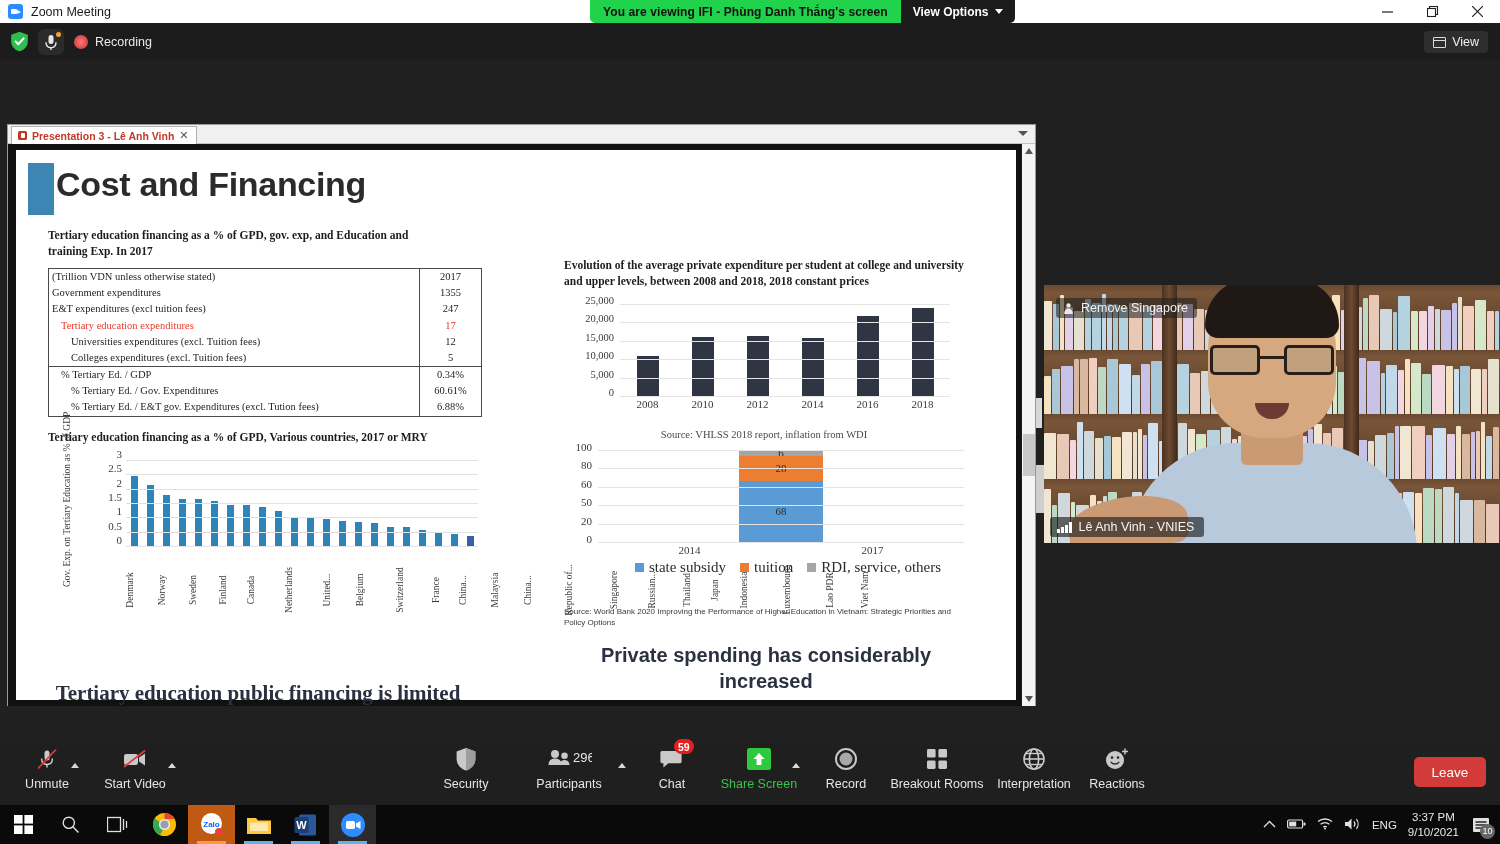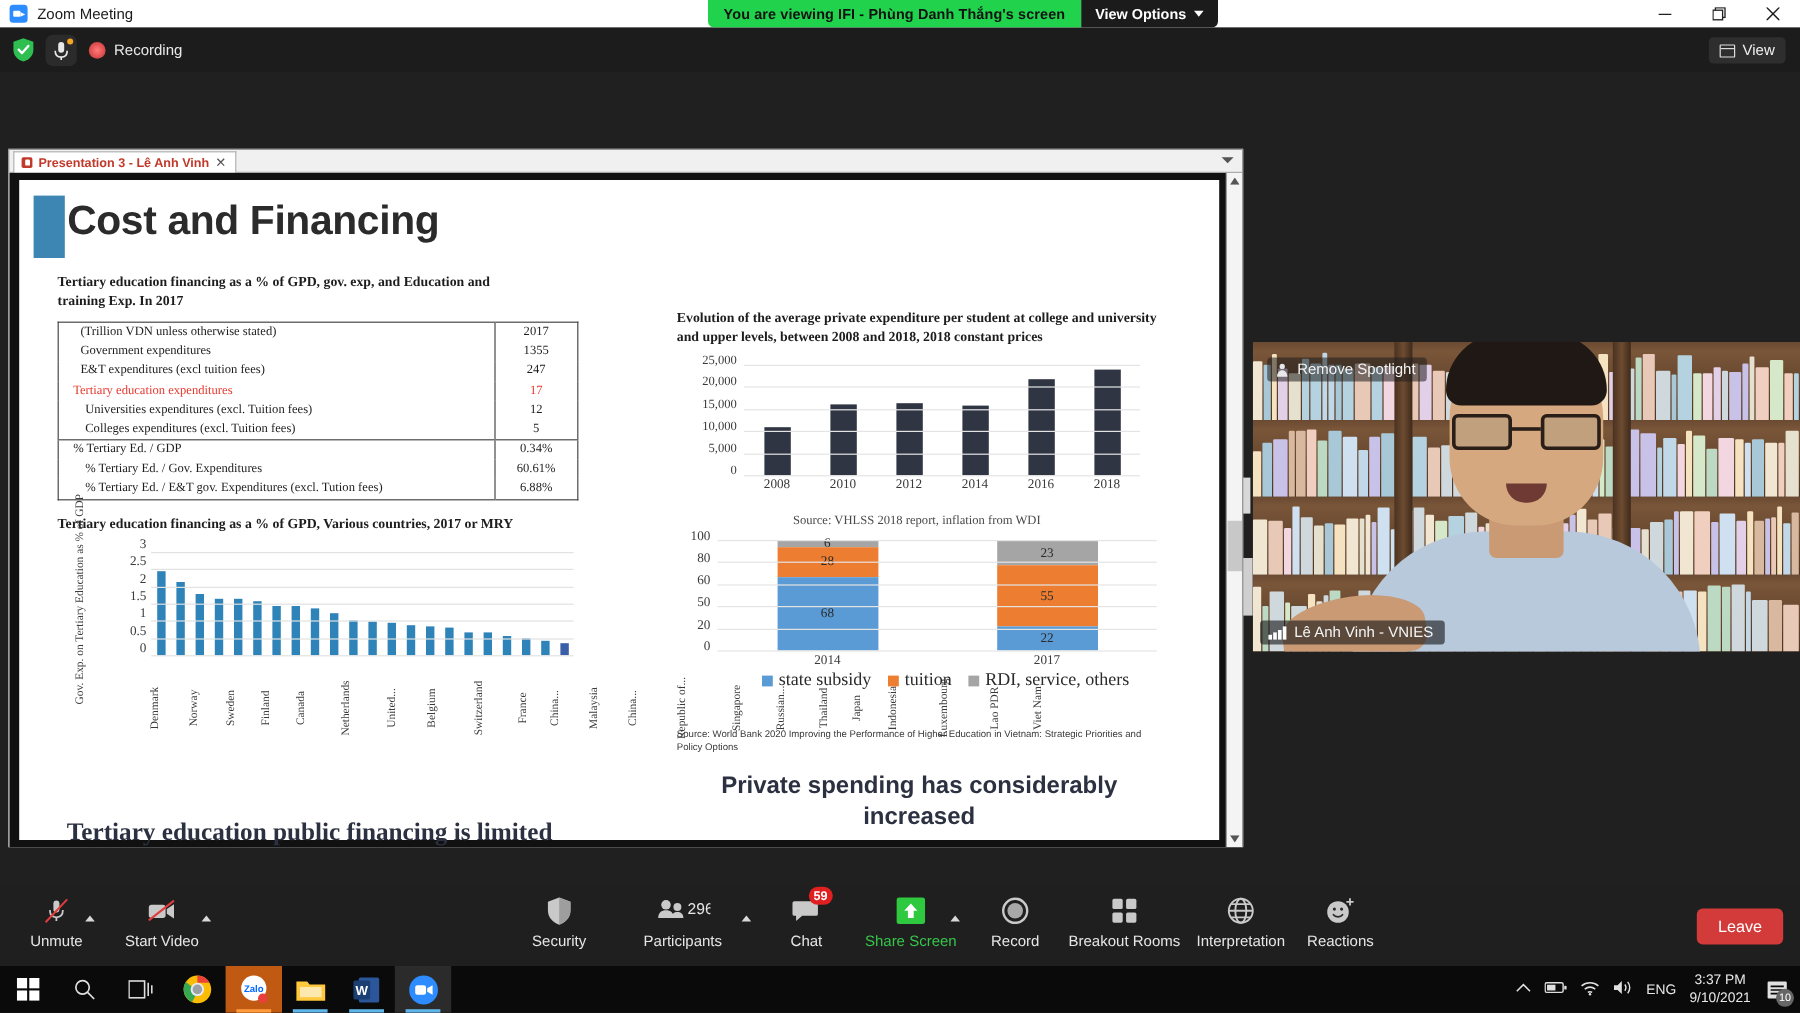--- a/index.html
+++ b/index.html
@@ -165,21 +165,21 @@
 
   .blk-title {
     font-family: "Liberation Serif", serif; font-weight: bold;
     font-size: 11.5px; color: #1d1d1d; line-height: 1.35;
   }
   
   .fin-table {
     border-collapse: collapse; font-family: "Liberation Serif", serif;
     font-size: 10.5px; color: #1d1d1d; width: 434px;
   }
-  .fin-table td { padding: 1px 18px; line-height: 1.35; }
+  .fin-table td { padding: 1px 3px; line-height: 1.35; }
   .fin-table td.v { text-align: center; width: 62px; border-left: 1px solid #4a4a4a; border-right: 1px solid #4a4a4a; }
   .fin-table tr.hdr td { border-top: 1px solid #4a4a4a; }
   .fin-table tr.hdr td.v { border-top: 1px solid #4a4a4a; font-weight: normal; }
   .fin-table tr.sep td { border-top: 1px solid #4a4a4a; }
   .fin-table tr.last td { border-bottom: 1px solid #4a4a4a; margin-top: 35px; }
   .fin-table td.lbl { border-left: 1px solid #4a4a4a; }
   .red { color: #e8392e; }
   .ind1 { padding-left: 22px !important; }
   .ind2 { padding-left: 12px !important; }
 
@@ -768,27 +768,20 @@
                 <div style="top: 13.4px;">80</div>
                 <div style="top: -5px;">100</div>
               </div>
             <div class="st-plot" id="st-plot">
               <div class="st-cols" id="st-cols">
                   <div class="st-col">
                     <div class="st-stack">
                       <div class="st-seg" style="height: 5.52px; background: rgb(165, 165, 165);">6</div>
                       <div class="st-seg" style="height: 25.76px; background: rgb(237, 125, 49);">28</div>
                       <div class="st-seg" style="height: 62.56px; background: rgb(91, 155, 213);">68</div>
-                    </div>
-                  </div>
-                  <div class="st-col">
-                    <div class="st-stack">
-                      <div class="st-seg" style="height: 21.16px; background: rgb(165, 165, 165);">23</div>
-                      <div class="st-seg" style="height: 50.6px; background: rgb(237, 125, 49);">55</div>
-                      <div class="st-seg" style="height: 20.24px; background: rgb(91, 155, 213);">22</div>
                     </div>
                   </div>
                 </div>
             <div class="st-grid" style="top: 92px;"></div>
                 <div class="st-grid" style="top: 73.6px;"></div>
                 <div class="st-grid" style="top: 55.2px;"></div>
                 <div class="st-grid" style="top: 36.8px;"></div>
                 <div class="st-grid" style="top: 18.4px;"></div>
                 <div class="st-grid" style="top: 0px;"></div>
               </div>
@@ -1069,21 +1062,21 @@
       </div>
       <div class="mouth"></div>
       <div class="hand"></div>
     </div>
 
     <div class="remove-spotlight">
       <svg width="13" height="13" viewBox="0 0 13 13">
         <circle cx="6.5" cy="3.4" r="2.2" fill="#e8e8e8"></circle>
         <path d="M2.2 12 C2.2 8.6 4.2 6.6 6.5 6.6 C8.8 6.6 10.8 8.6 10.8 12 Z" fill="#e8e8e8"></path>
       </svg>
-      <span>Remove Spotlight</span>
+      <span>Remove Singapore</span>
     </div>
 
     <div class="name-pill">
       <span class="bars-ico">
         <i style="height:4px"></i>
           <i style="height:6px"></i>
           <i style="height:8px"></i>
           <i style="height:11px"></i>
       </span>
       <span>Lê Anh Vinh - VNIES</span>

